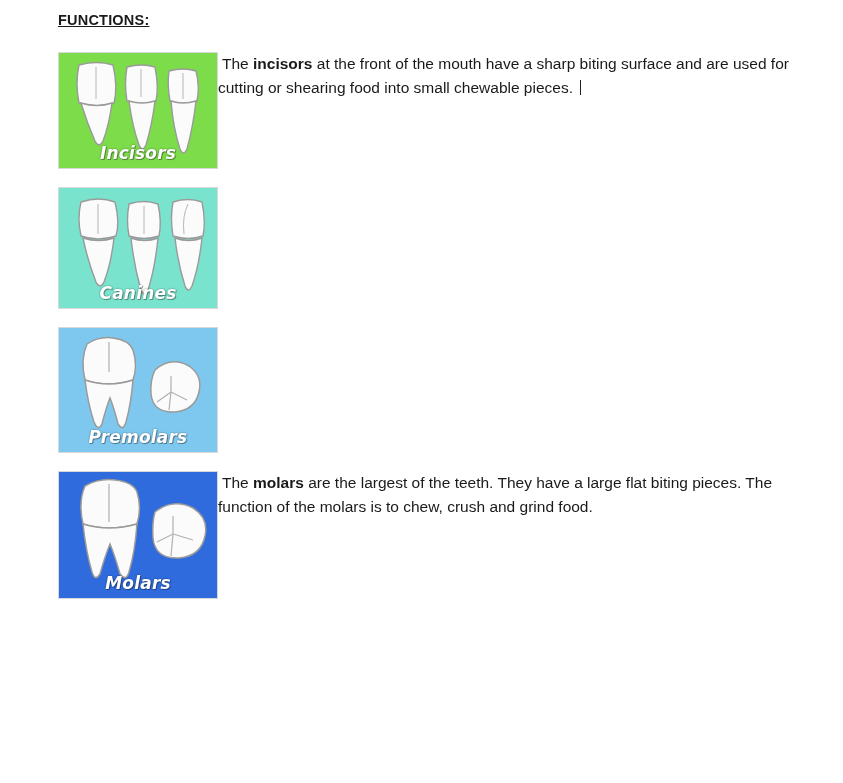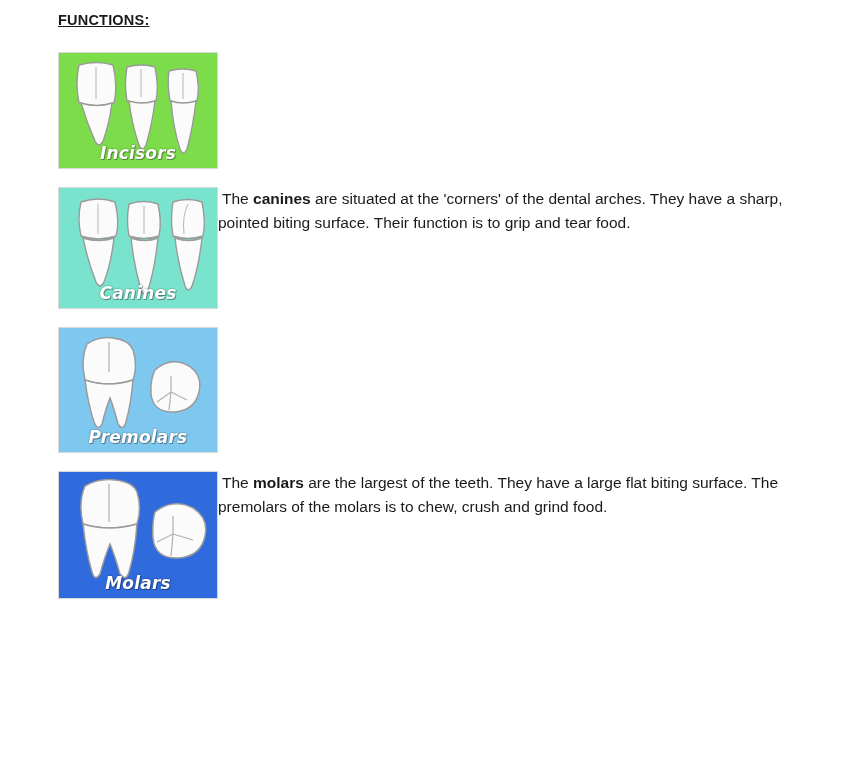--- a/index.html
+++ b/index.html
@@ -102,20 +102,21 @@
           <path d="M112 48 q12 4 25 0 q-3 26 -9 48 q-4 8 -7 0 q-7 -22 -9 -48 Z"></path>
         </g>
         <g stroke="#b6b6b6" stroke-width="1" fill="none">
           <path d="M37 14 v32"></path>
           <path d="M82 16 v28"></path>
           <path d="M124 20 v26"></path>
         </g>
       </svg>
       <div class="caption">Incisors</div>
     </div>
+    <div class="body-text"><span class="lead-gap"></span><span>The </span><b>incisors</b><span> at the front of the mouth have a sharp biting surface and are used for cutting or shearing food into small chewable pieces.</span><span class="caret"></span></div>
   </div>
 
   <div class="section clearfix">
     <div class="fig canines">
       <svg width="158" height="120" viewBox="0 0 158 120">
         <g fill="#fbfbfb" stroke="#9a9a9a" stroke-width="1.4">
           <path d="M22 14 q18 -6 34 0 q5 20 1 34 q-18 6 -35 0 q-4 -18 0 -34 Z"></path>
           <path d="M24 50 q16 5 31 0 q-3 26 -10 44 q-4 8 -8 0 q-8 -20 -13 -44 Z"></path>
           <path d="M70 16 q15 -5 29 0 q4 18 1 32 q-15 5 -30 0 q-3 -16 0 -32 Z"></path>
           <path d="M72 50 q14 5 27 0 q-3 30 -10 52 q-4 8 -7 0 q-7 -24 -10 -52 Z"></path>
@@ -123,21 +124,20 @@
           <path d="M116 50 q14 5 27 0 q-3 28 -10 48 q-4 8 -7 0 q-7 -22 -10 -48 Z"></path>
         </g>
         <g stroke="#b6b6b6" stroke-width="1" fill="none">
           <path d="M39 16 v30"></path>
           <path d="M85 18 v28"></path>
           <path d="M129 16 q-6 12 -4 30"></path>
         </g>
       </svg>
       <div class="caption">Canines</div>
     </div>
-    <div class="body-text"><span class="lead-gap"></span><span>The </span><b>canines</b><span> are situated at the 'corners' of the dental arches. They have a sharp, pointed biting surface. Their function is to grip and tear food.</span></div>
   </div>
 
   <div class="section clearfix">
     <div class="fig premolars">
       <svg width="158" height="124" viewBox="0 0 158 124">
         <g fill="#fbfbfb" stroke="#9a9a9a" stroke-width="1.5">
           <path d="M28 16 q12 -8 26 -6 q16 2 20 12 q5 16 0 30 q-26 8 -48 0 q-5 -20 2 -36 Z"></path>
           <path d="M26 52 q24 8 48 0 q-2 24 -7 42 q-3 10 -8 2 q-4 -16 -8 -26 q-4 10 -8 26 q-4 8 -8 -2 q-6 -18 -9 -42 Z"></path>
           <path d="M96 42 q16 -14 34 -4 q14 10 10 26 q-4 18 -24 20 q-22 1 -24 -18 q-1 -14 4 -24 Z"></path>
         </g>
@@ -164,16 +164,16 @@
         <g stroke="#b0b0b0" stroke-width="1.2" fill="none">
           <path d="M50 12 v38"></path>
           <path d="M114 44 v18"></path>
           <path d="M114 62 l-16 8"></path>
           <path d="M114 62 l20 6"></path>
           <path d="M114 62 l-2 22"></path>
         </g>
       </svg>
       <div class="caption">Molars</div>
     </div>
-    <div class="body-text"><span class="lead-gap"></span><span>The </span><b>molars</b><span> are the largest of the teeth. They have a large flat biting surface. The premolars of the molars is to chew, crush and grind food.</span></div>
+    <div class="body-text"><span class="lead-gap"></span><span>The </span><b>molars</b><span> are the largest of the teeth. They have a large flat biting pieces. The function of the molars is to chew, crush and grind food.</span></div>
   </div>
 
 </div>
 
 </body></html>

